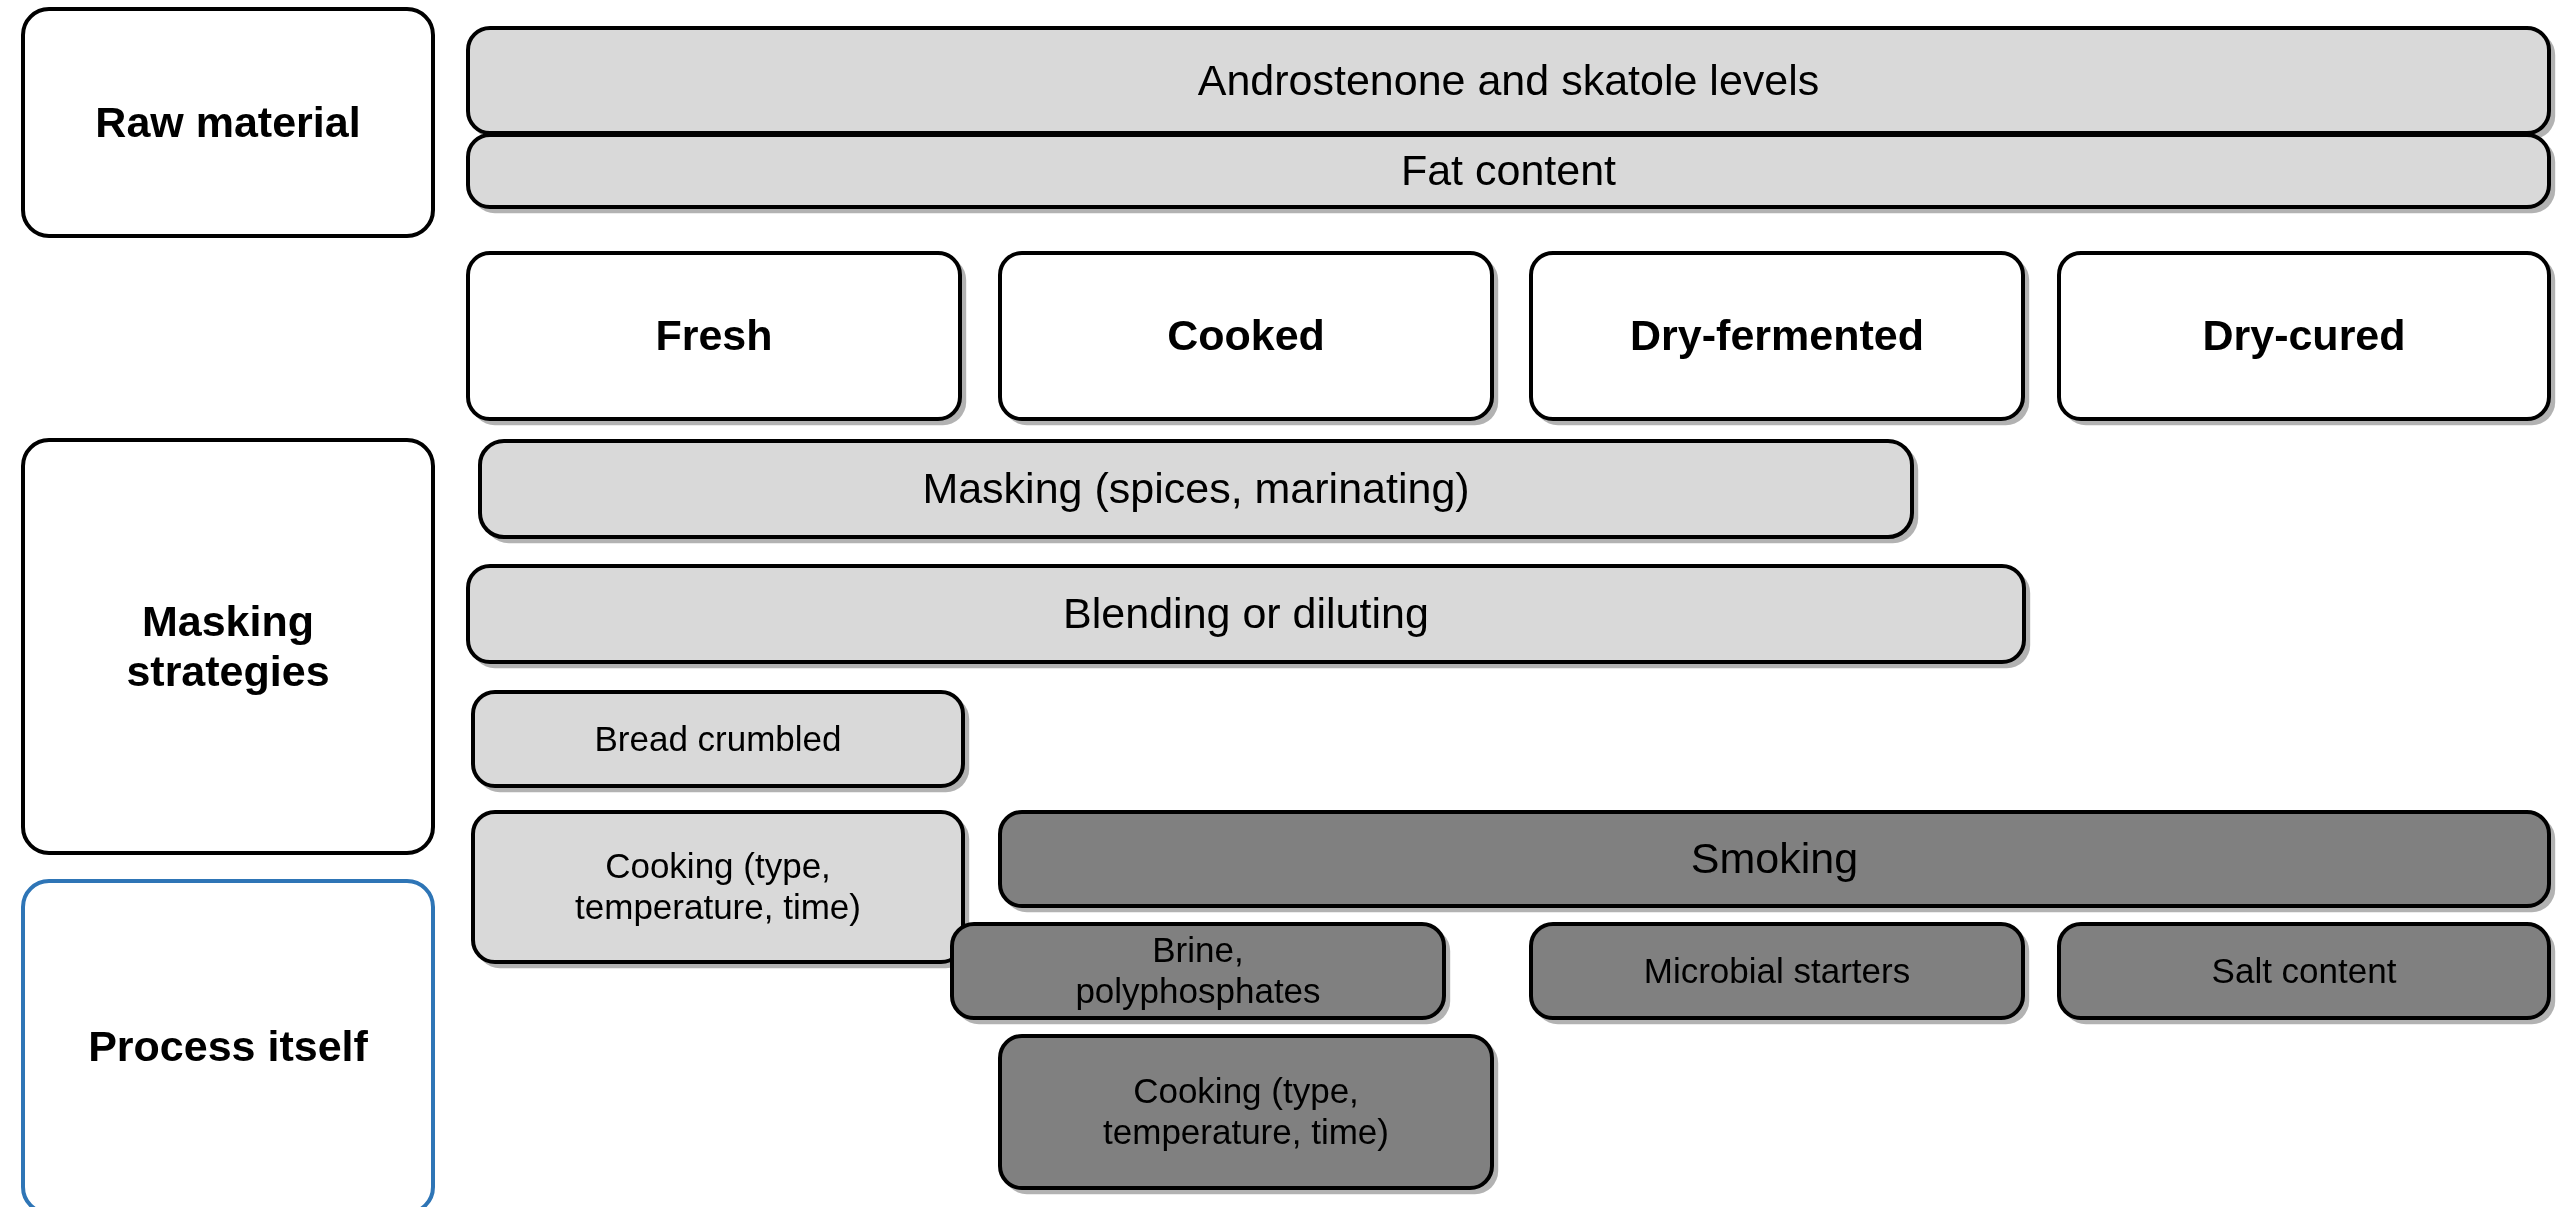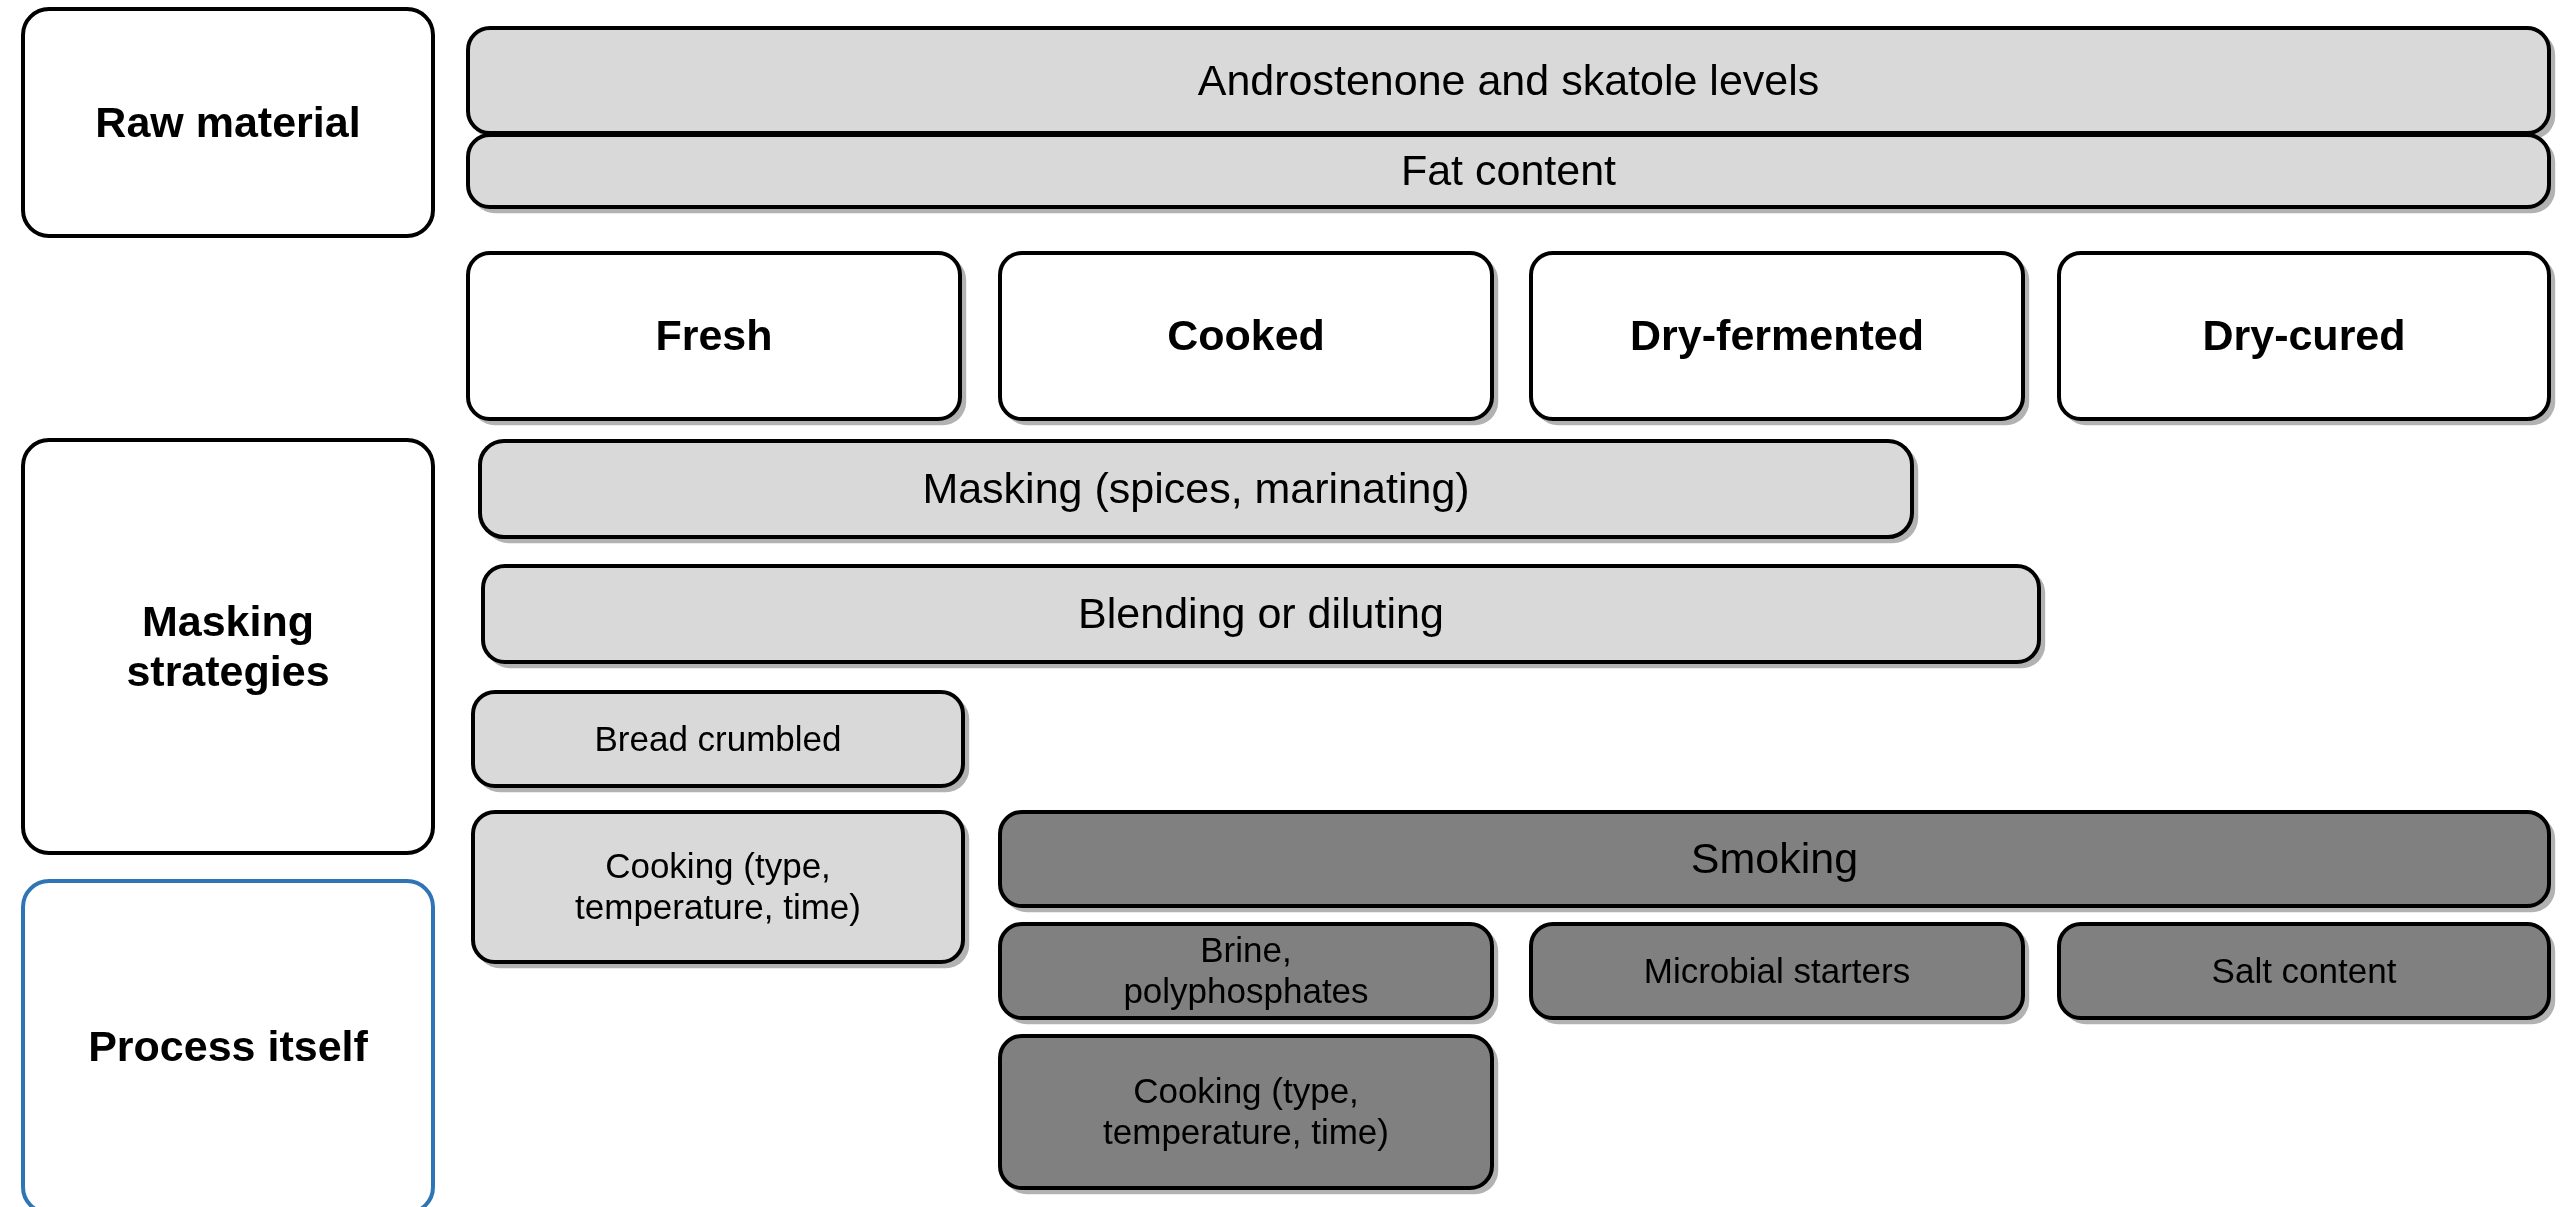--- a/index.html
+++ b/index.html
@@ -104,40 +104,40 @@
   </div>
 
   <div class="box fill-white t-bold" style="left:2057px; top:251px; width:494px; height:170px;">
     <span class="label">Dry-cured</span>
   </div>
 
   <div class="box fill-light t-wide" style="left:478px; top:439px; width:1436px; height:100px;border-radius:26px;">
     <span class="label">Masking (spices, marinating)</span>
   </div>
 
-  <div class="box fill-light t-wide" style="left:466px; top:564px; width:1560px; height:100px;margin-left:15px;">
+  <div class="box fill-light t-wide" style="left:466px; top:564px; width:1560px; height:100px;">
     <span class="label">Blending or diluting</span>
   </div>
 
   <div class="box fill-light t-small" style="left:471px; top:690px; width:494px; height:98px;">
     <span class="label">Bread crumbled</span>
   </div>
 
   <div class="box fill-light t-small" style="left:471px; top:810px; width:494px; height:154px;">
     <span>
       <span class="label">Cooking (type,</span>
       <span class="label">temperature, time)</span>
     </span>
   </div>
 
   <div class="box fill-dark t-wide" style="left:998px; top:810px; width:1553px; height:98px;">
     <span class="label">Smoking</span>
   </div>
 
-  <div class="box fill-dark t-small" style="left:998px; top:922px; width:496px; height:98px;">
+  <div class="box fill-dark t-small" style="left:950px; top:922px; width:496px; height:98px;">
     <span>
       <span class="label">Brine,</span>
       <span class="label">polyphosphates</span>
     </span>
   </div>
 
   <div class="box fill-dark t-small" style="left:1529px; top:922px; width:496px; height:98px;">
     <span class="label">Microbial starters</span>
   </div>
 

